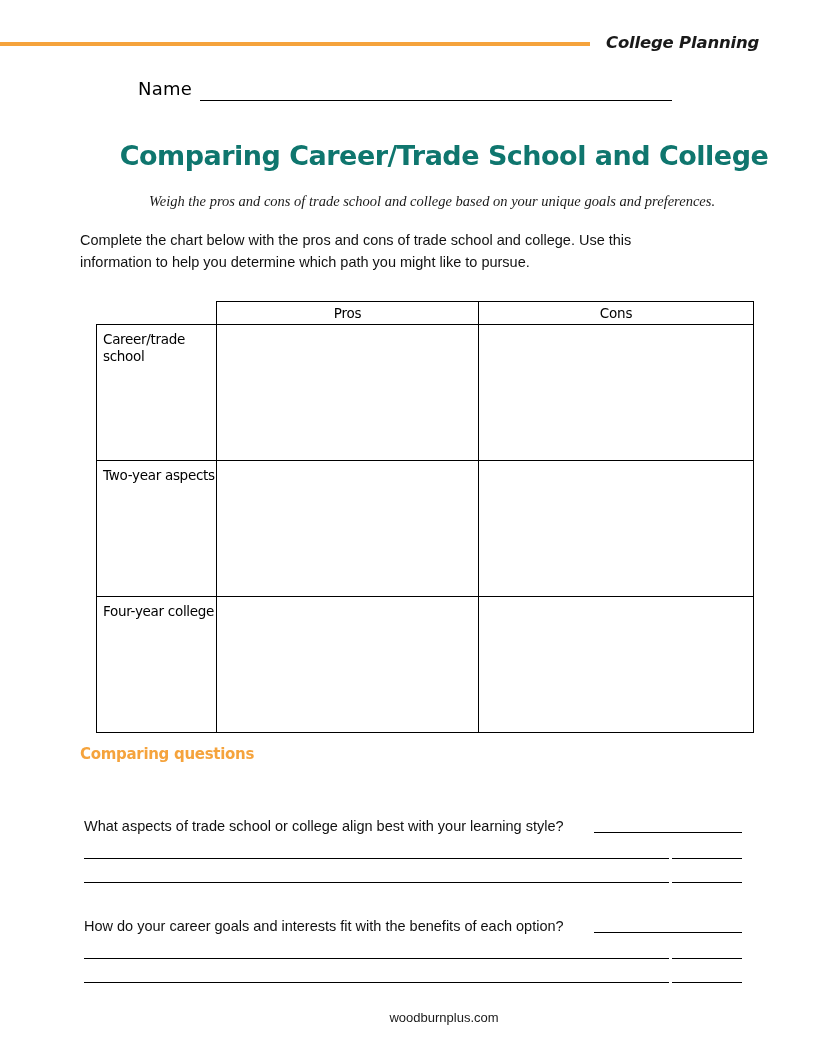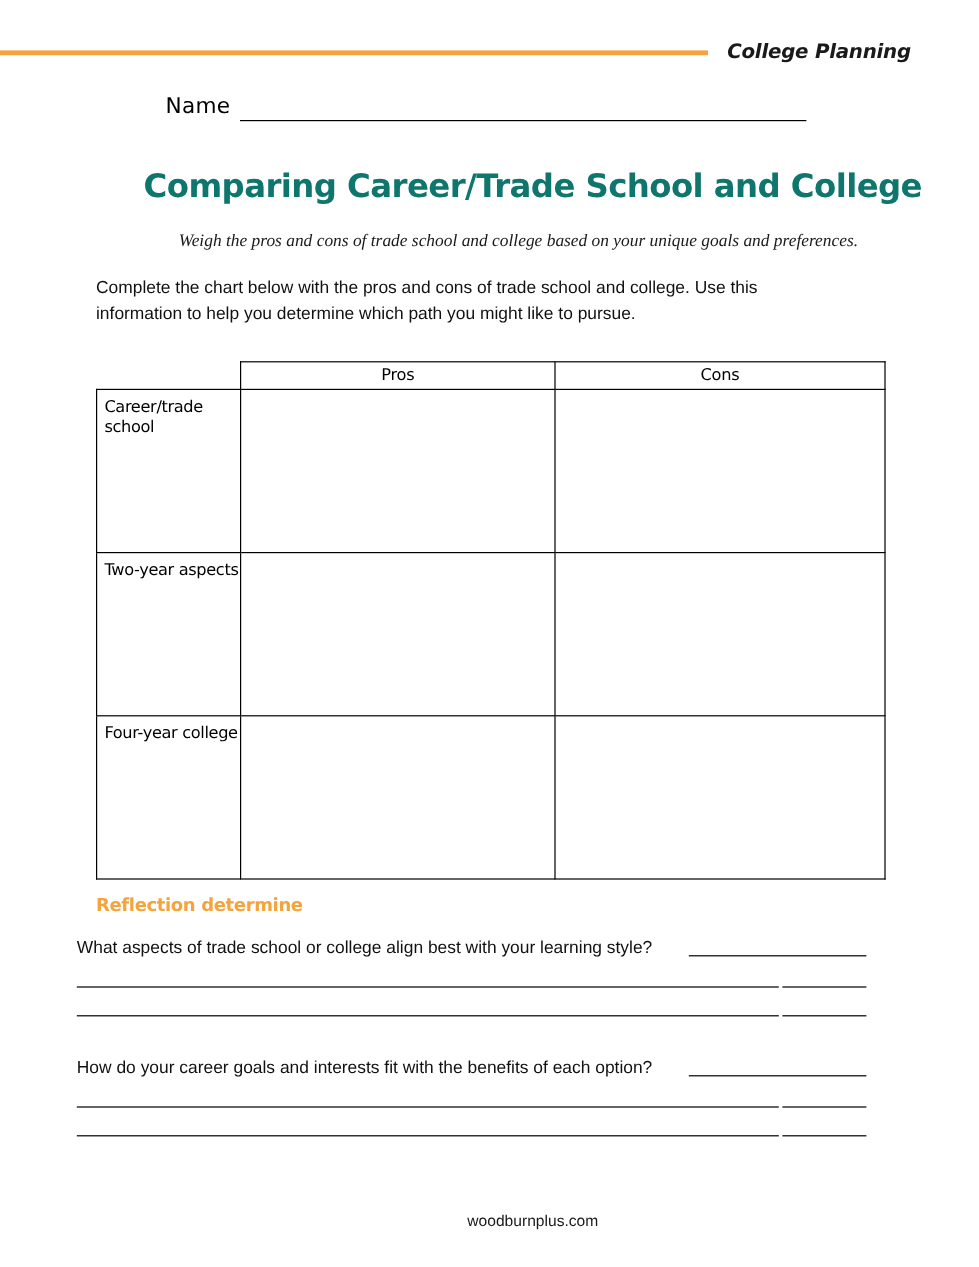--- a/index.html
+++ b/index.html
@@ -115,21 +115,21 @@
     width: 600px;
     font-family: "Liberation Sans", sans-serif;
     font-size: 14.5px;
     line-height: 22px;
     color: #111;
   }
 
   
   .chart {
     position: absolute;
-    left: 80px;
+    left: 96px;
     top: 301px;
     width: 657px;
     border-collapse: collapse;
     table-layout: fixed;
     border-radius: 32px;
   }
   .chart td, .chart th {
     border: 1.3px solid #000;
     padding: 0;
     vertical-align: top;
@@ -168,21 +168,21 @@
     position: absolute;
     left: 80px;
     top: 745px;
     font-family: "DejaVu Sans", sans-serif;
     font-size: 15px;
     font-weight: bold;
     letter-spacing: -0.3px;
     color: #F5A33C;
   }
 
-  .question-block { position: absolute; left: 64px; width: 658px; }
+  .question-block { position: absolute; left: 84px; width: 658px; margin-top: 36px; }
   .q1 { top: 781px; }
   .q2 { top: 881px; }
 
   .q-text {
     position: relative;
     font-family: "Liberation Sans", sans-serif;
     font-size: 14.5px;
     line-height: 18px;
     color: #111;
     white-space: nowrap;
@@ -270,21 +270,21 @@
       </tr>
 
       <tr class="row-tall">
         <td class="row-label">Four-year college</td>
         <td class="row-cell"></td>
         <td class="row-cell"></td>
       </tr>
     </tbody>
   </table>
 
-  <div class="reflection-heading">Reflection determine</div>
+  <div class="reflection-heading">Comparing questions</div>
 
   <div class="question-block q1">
     <div class="q-text">
       <span>What aspects of trade school or college align best with your learning style?</span>
       <span class="q-first-rule"></span>
     </div>
     <div class="answer-rule"></div>
     <div class="answer-rule"></div>
   </div>
 

